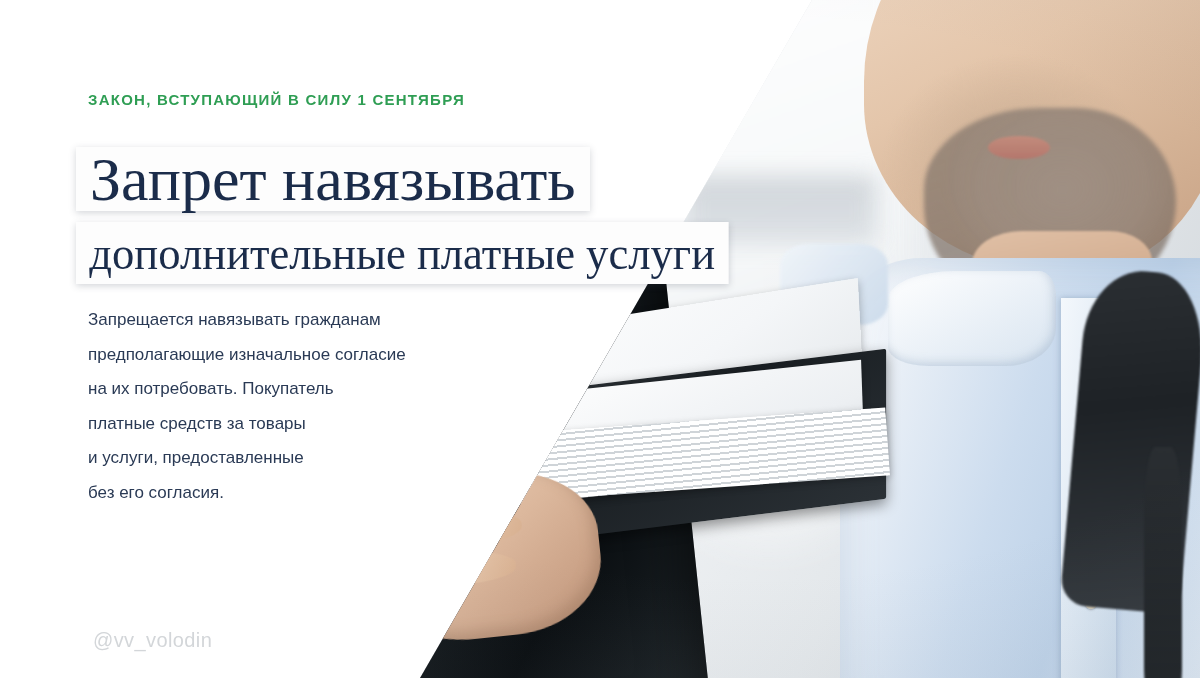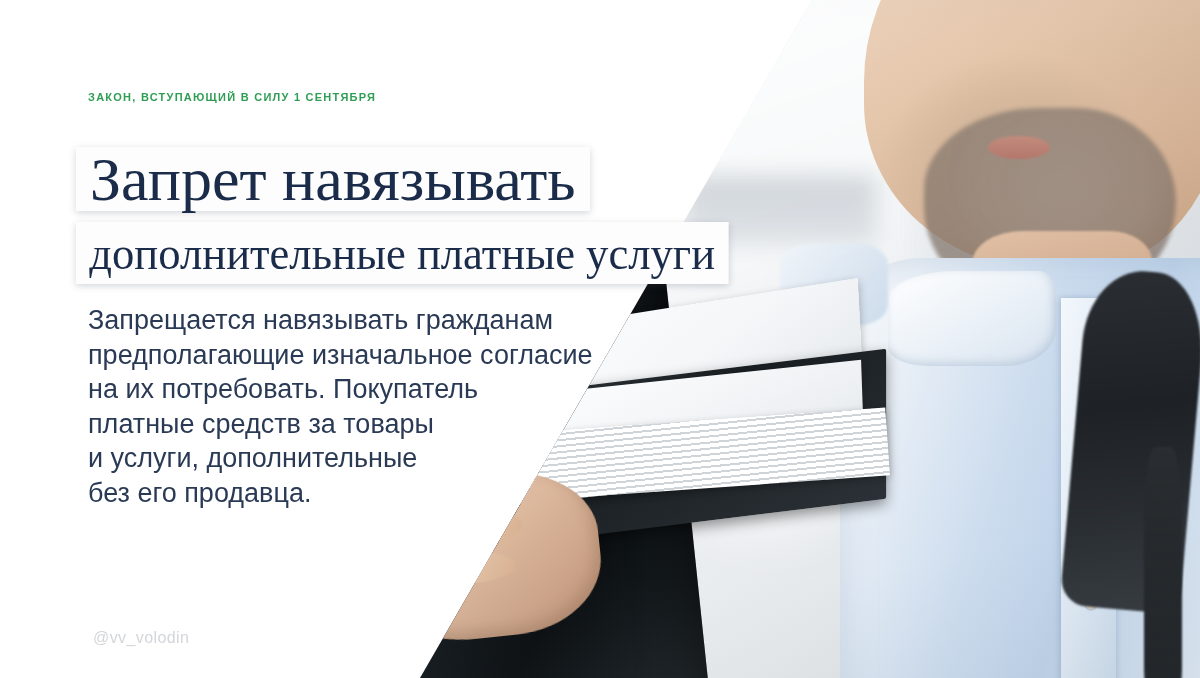--- a/index.html
+++ b/index.html
@@ -338,21 +338,21 @@
     position: absolute;
     inset: 0;
     background: radial-gradient(ellipse at 62% 44%, rgba(255,255,255,0) 52%, rgba(120,130,140,.12) 100%);
     pointer-events: none;
   }
 
   
   .eyebrow {
     position: absolute;
     left: 88px; top: 91px;
-    font-size: 11px;
+    font-size: 15px;
     font-weight: 700;
     letter-spacing: 1.25px;
     color: #2f9e54;
     white-space: nowrap;
   }
 
   .headline-1, .headline-2 {
     position: absolute;
     background: #fdfdfd;
     color: #1b2c4a;
@@ -372,31 +372,31 @@
     padding: 0 14px;
     font-size: 47px;
     transform: scaleX(.95);
     transform-origin: left center;
   }
 
   .body-copy {
     position: absolute;
     left: 88px; top: 303px;
     width: 520px;
-    font-size: 27px;
+    font-size: 17px;
     line-height: 34.5px;
     color: #2a3a55;
     font-weight: 400;
   }
   .body-copy div { white-space: nowrap; }
 
   .handle {
     position: absolute;
     left: 93px; top: 629px;
-    font-size: 16px;
+    font-size: 20px;
     color: #d3d6d9;
     letter-spacing: .4px;
   }
 </style>
 </head>
 <body>
 
 <div id="stage">
 
   <div class="photo-layer">
@@ -455,19 +455,19 @@
 
   <div class="headline-1">Запрет навязывать</div>
 
   <div class="headline-2">дополнительные платные услуги</div>
 
   <div class="body-copy">
     <div>Запрещается навязывать гражданам</div>
     <div>предполагающие изначальное согласие</div>
     <div>на их потребовать. Покупатель</div>
     <div>платные средств за товары</div>
-    <div>и услуги, дополнительные</div>
-    <div>без его продавца.</div>
+    <div>и услуги, предоставленные</div>
+    <div>без его согласия.</div>
   </div>
 
   <div class="handle">@vv_volodin</div>
 
 </div>
 
 </body></html>

